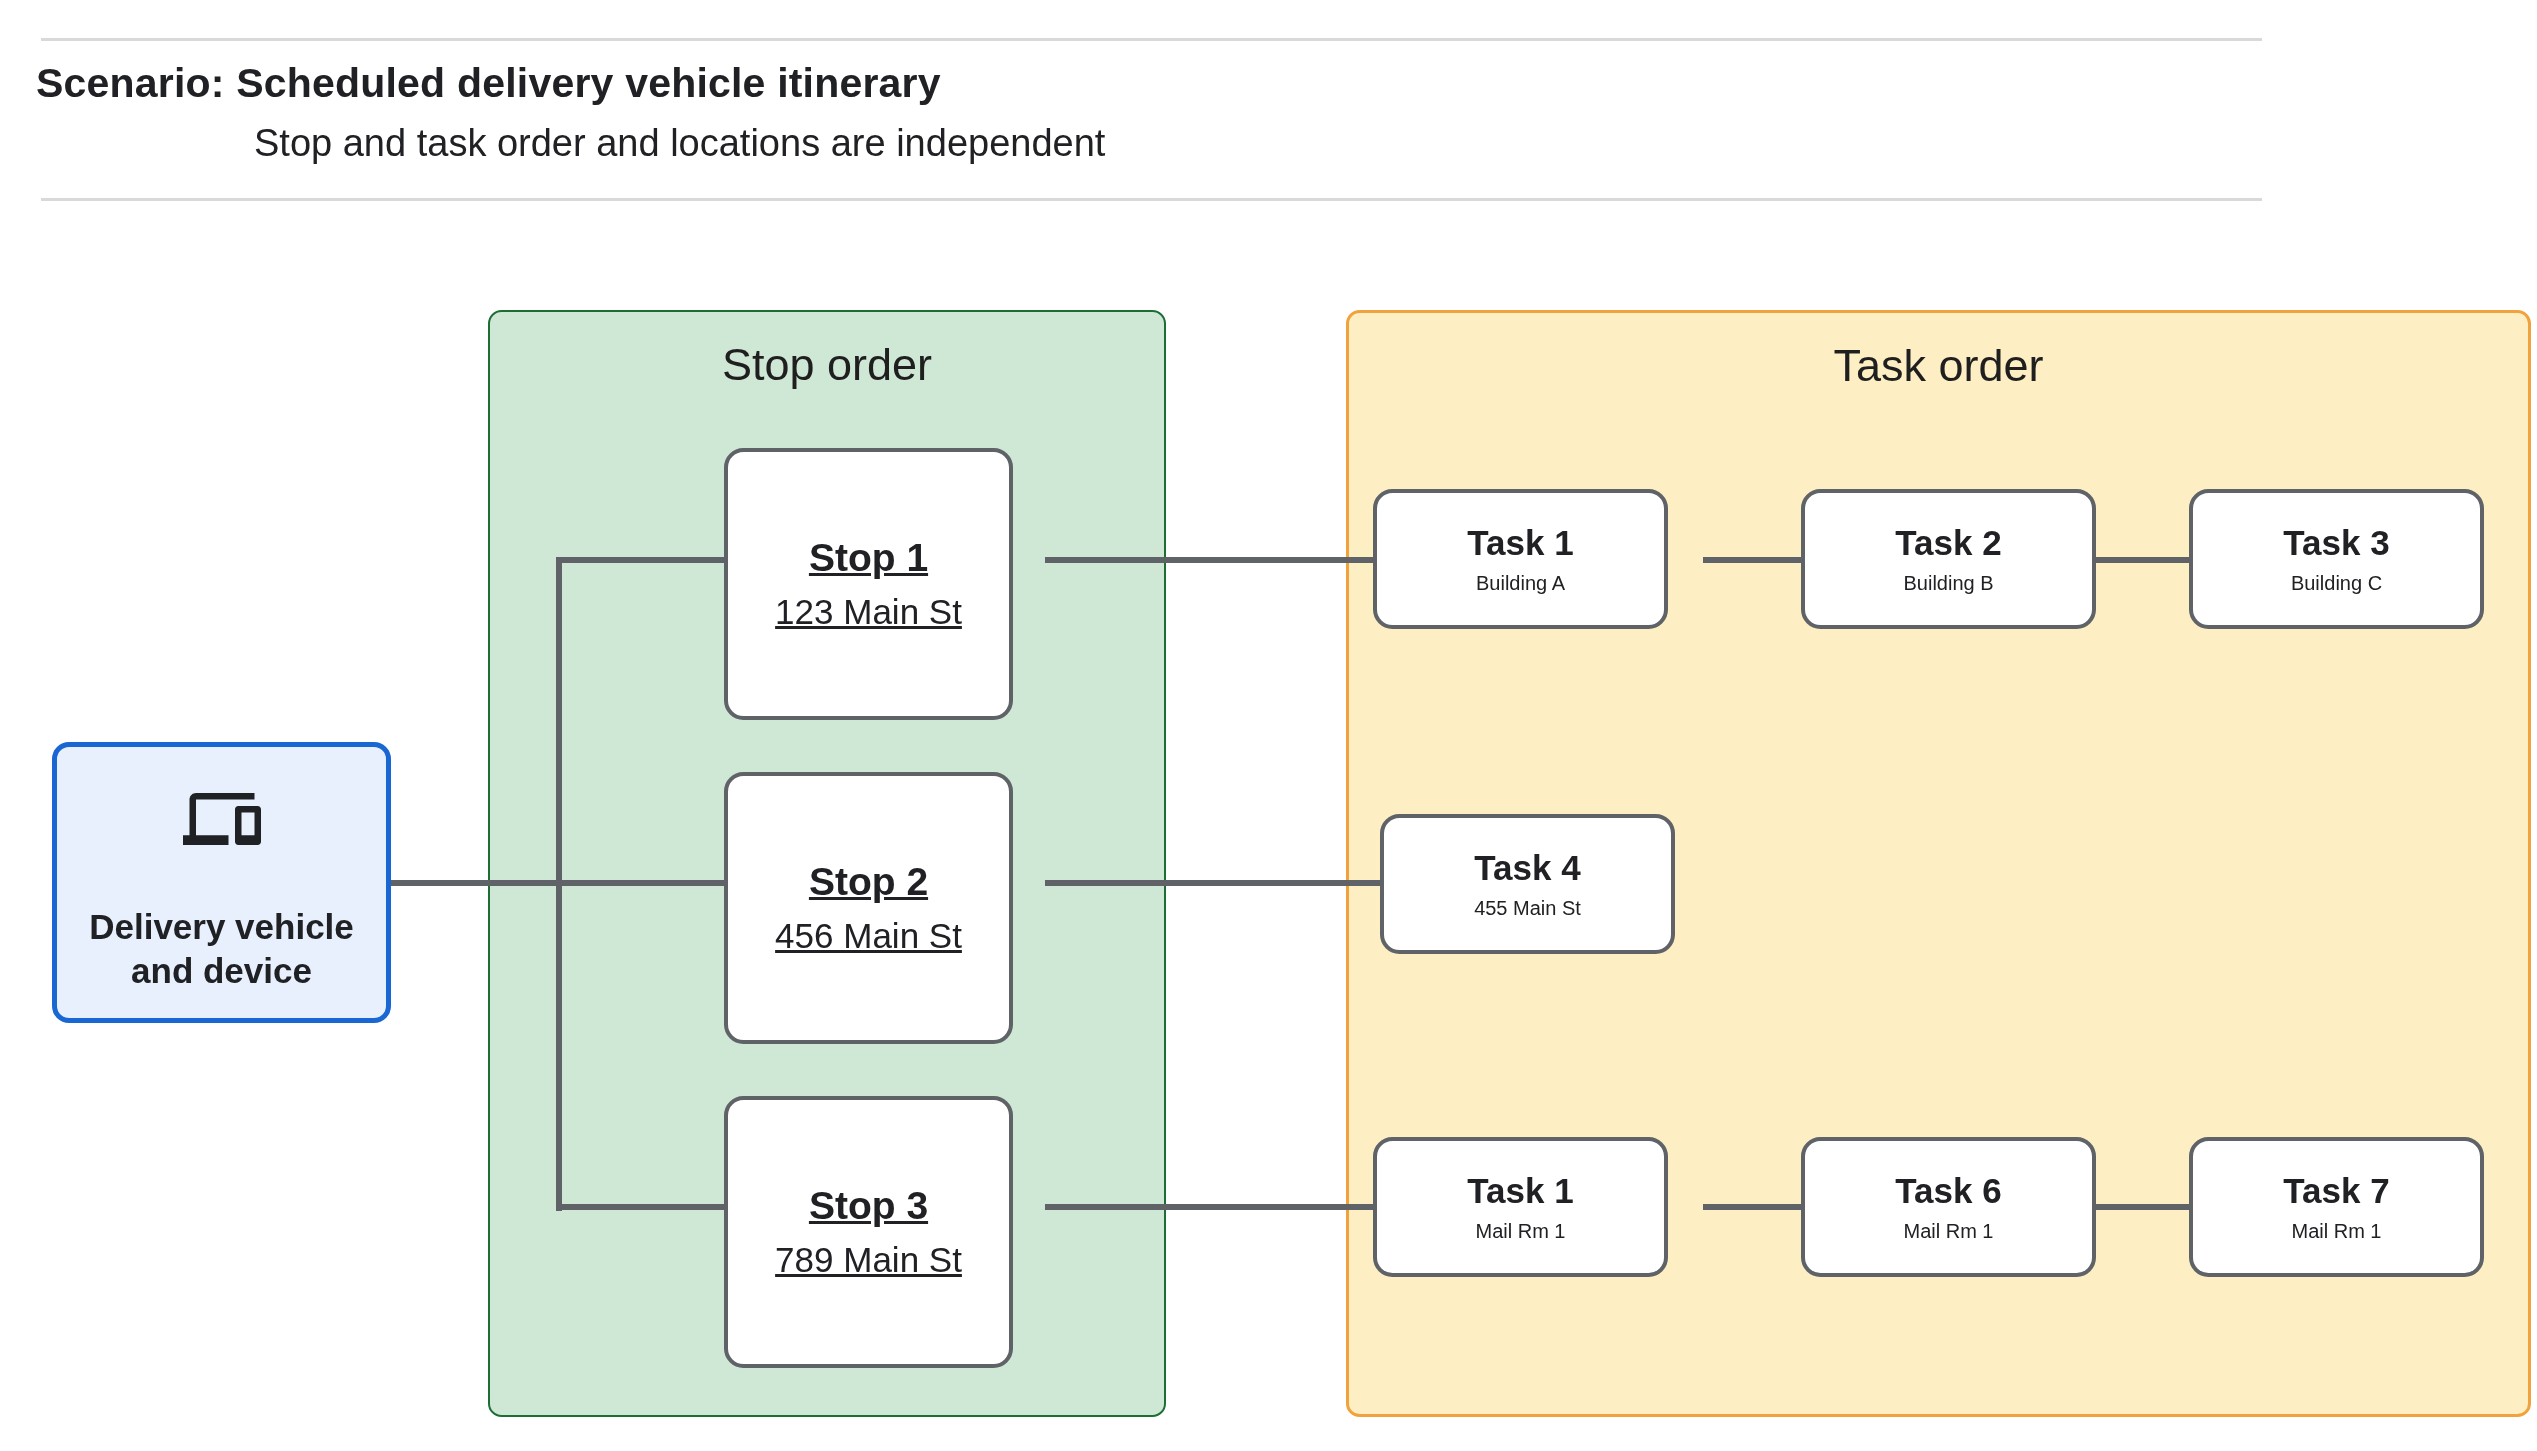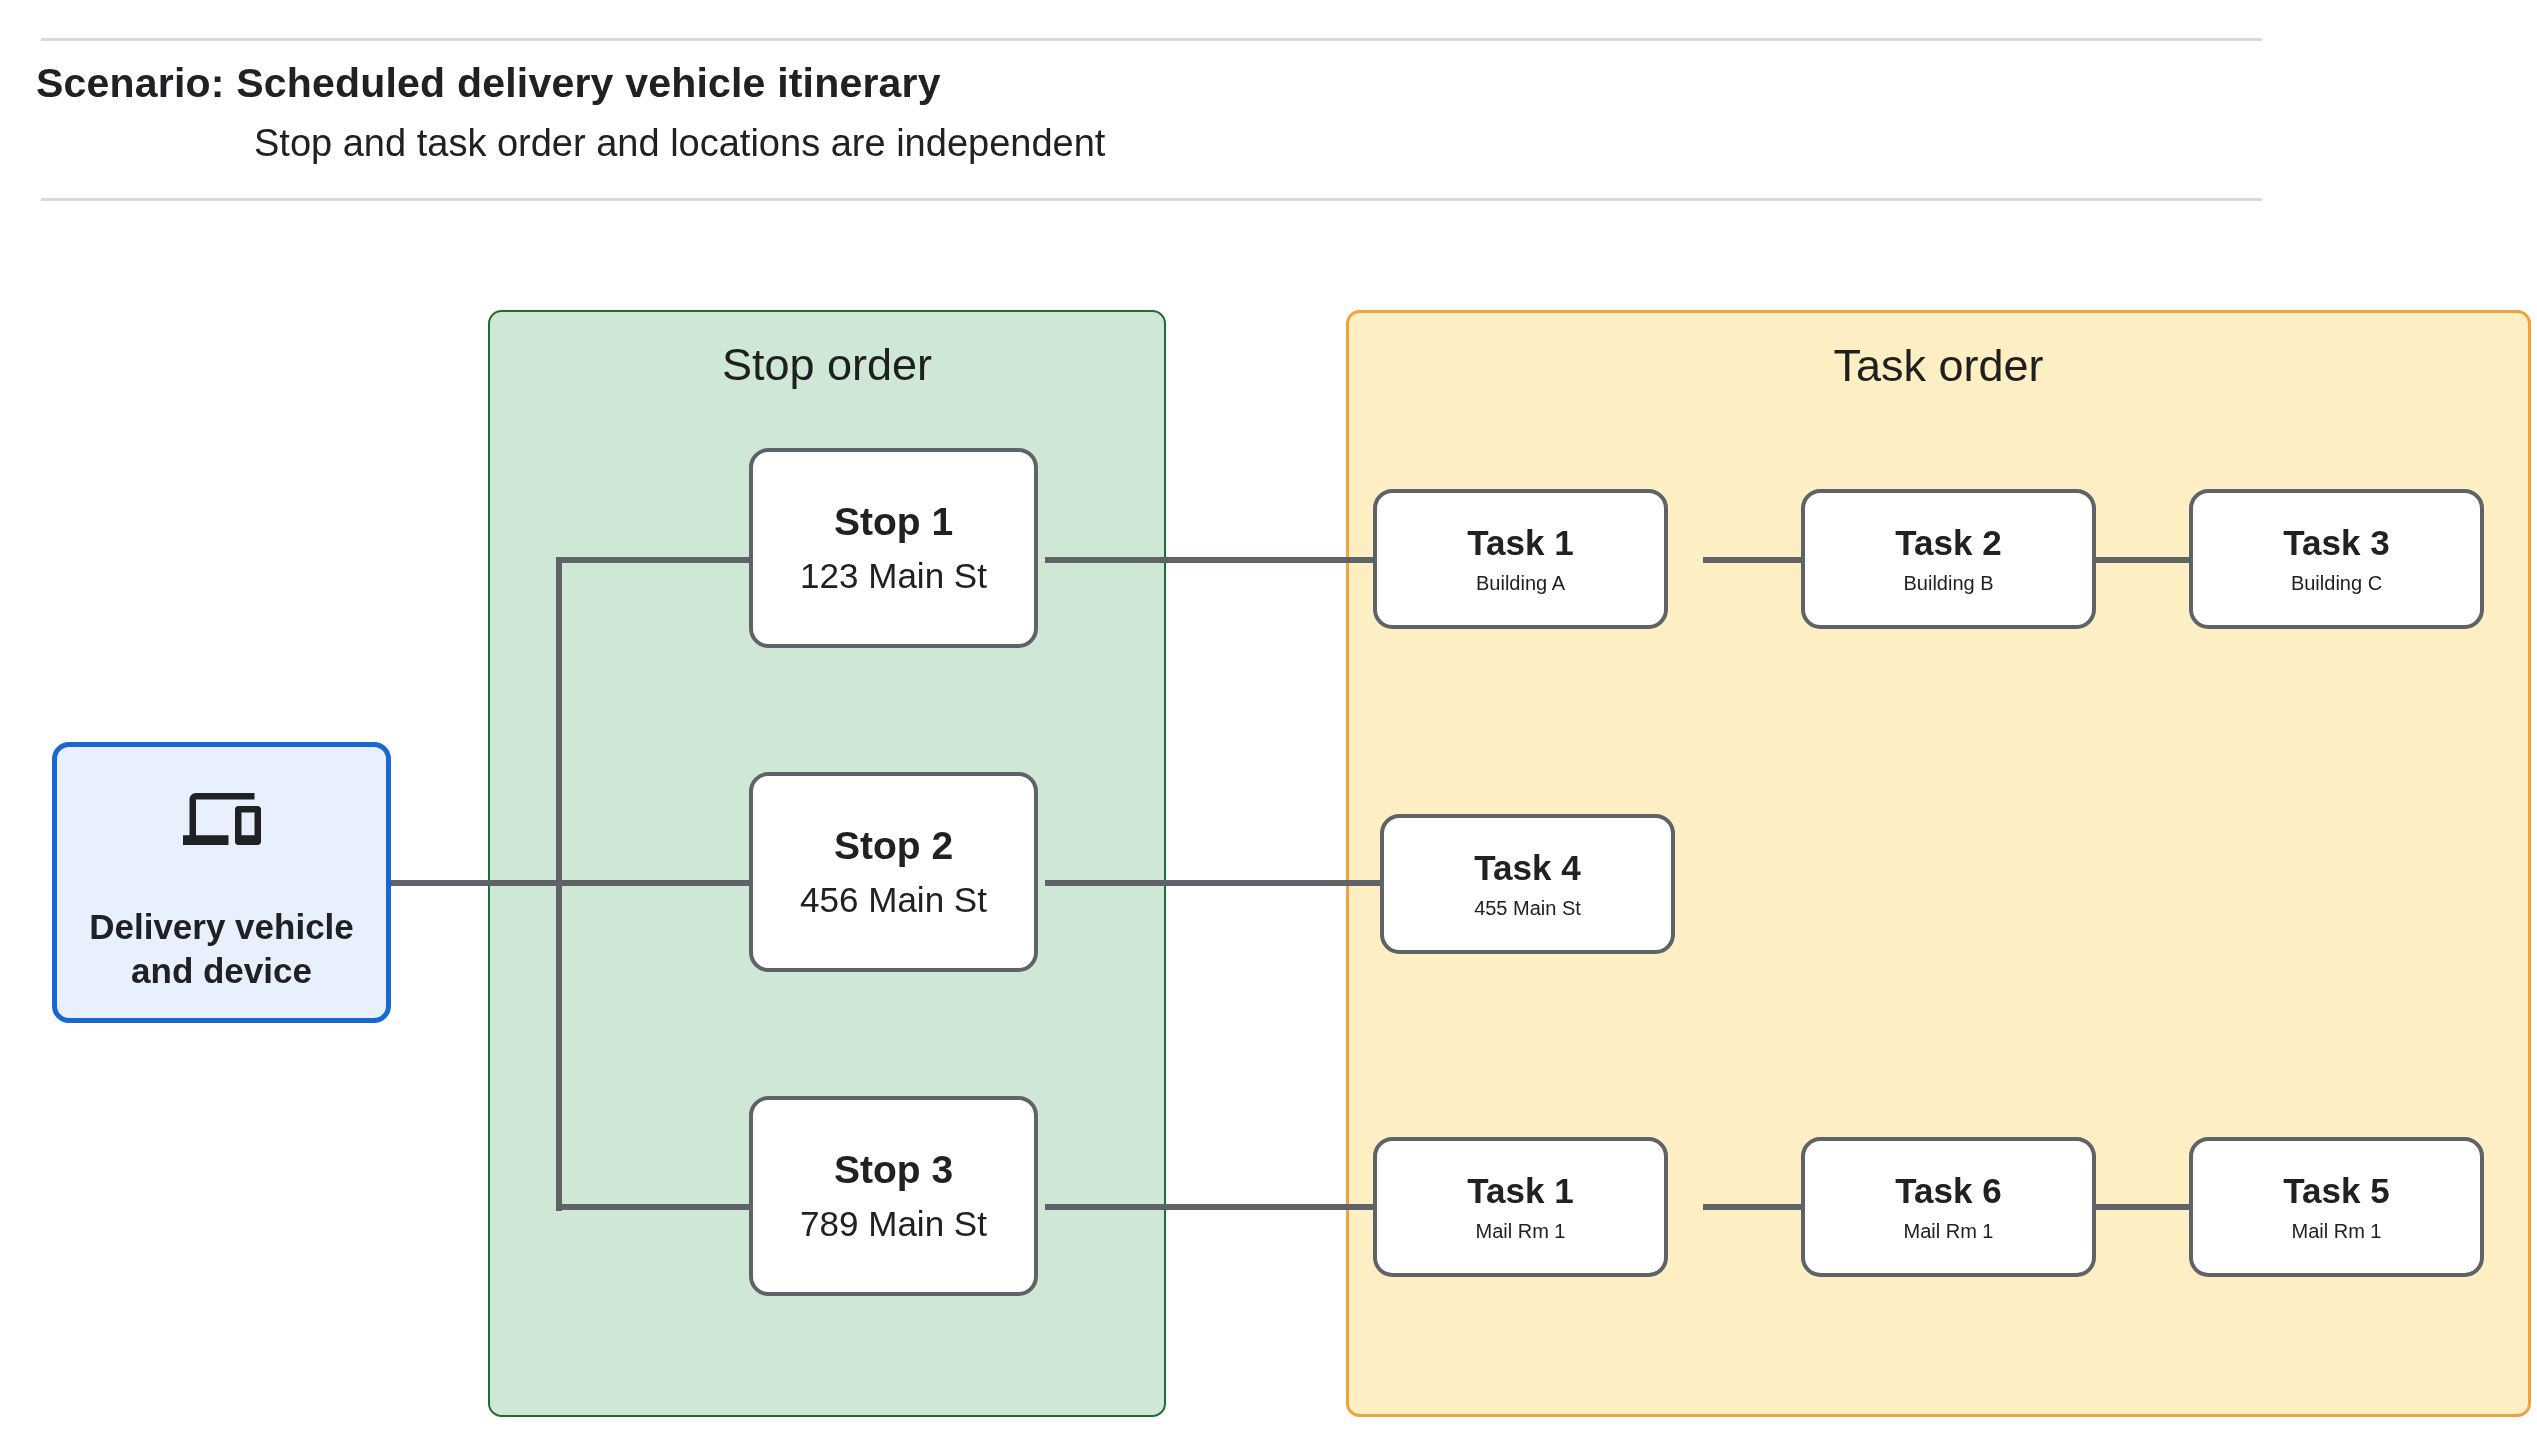--- a/index.html
+++ b/index.html
@@ -42,21 +42,21 @@
 
   
   .node{
     position:absolute;box-sizing:border-box;background:#ffffff;
     border:4.8px solid var(--node-border,#5f6368);border-radius:19.4px;
     display:flex;flex-direction:column;align-items:center;justify-content:center;
     text-align:center;
   }
   .node .node-title{font-weight:700;color:var(--text,#202124);}
   .node .node-sub{font-weight:400;color:var(--text,#202124);}
-  .node.stop{left:749px;width:289px;height:200px;}
+  .node.stop{left:724px;width:289px;height:272px;text-decoration:underline;}
   .node.stop .node-title{font-size:39px;}
   .node.stop .node-sub{font-size:35px;margin-top:11.6px;}
   .node.stop.row1{top:448px;}
   .node.stop.row2{top:772px;}
   .node.stop.row3{top:1096px;}
   .node.task{width:295px;height:140px;}
   .node.task .node-title{font-size:35px;}
   .node.task .node-sub{font-size:20px;margin-top:8.7px;}
   .node.task.col1{left:1373px;}
   .node.task.col2{left:1801px;}
@@ -148,18 +148,18 @@
 
   <div class="node task row3 col1">
     <div class="node-title">Task 1</div>
     <div class="node-sub">Mail Rm 1</div>
   </div>
   <div class="node task row3 col2">
     <div class="node-title">Task 6</div>
     <div class="node-sub">Mail Rm 1</div>
   </div>
   <div class="node task row3 col3">
-    <div class="node-title">Task 5</div>
+    <div class="node-title">Task 7</div>
     <div class="node-sub">Mail Rm 1</div>
   </div>
 
 </div>
 
 
 </body></html>

